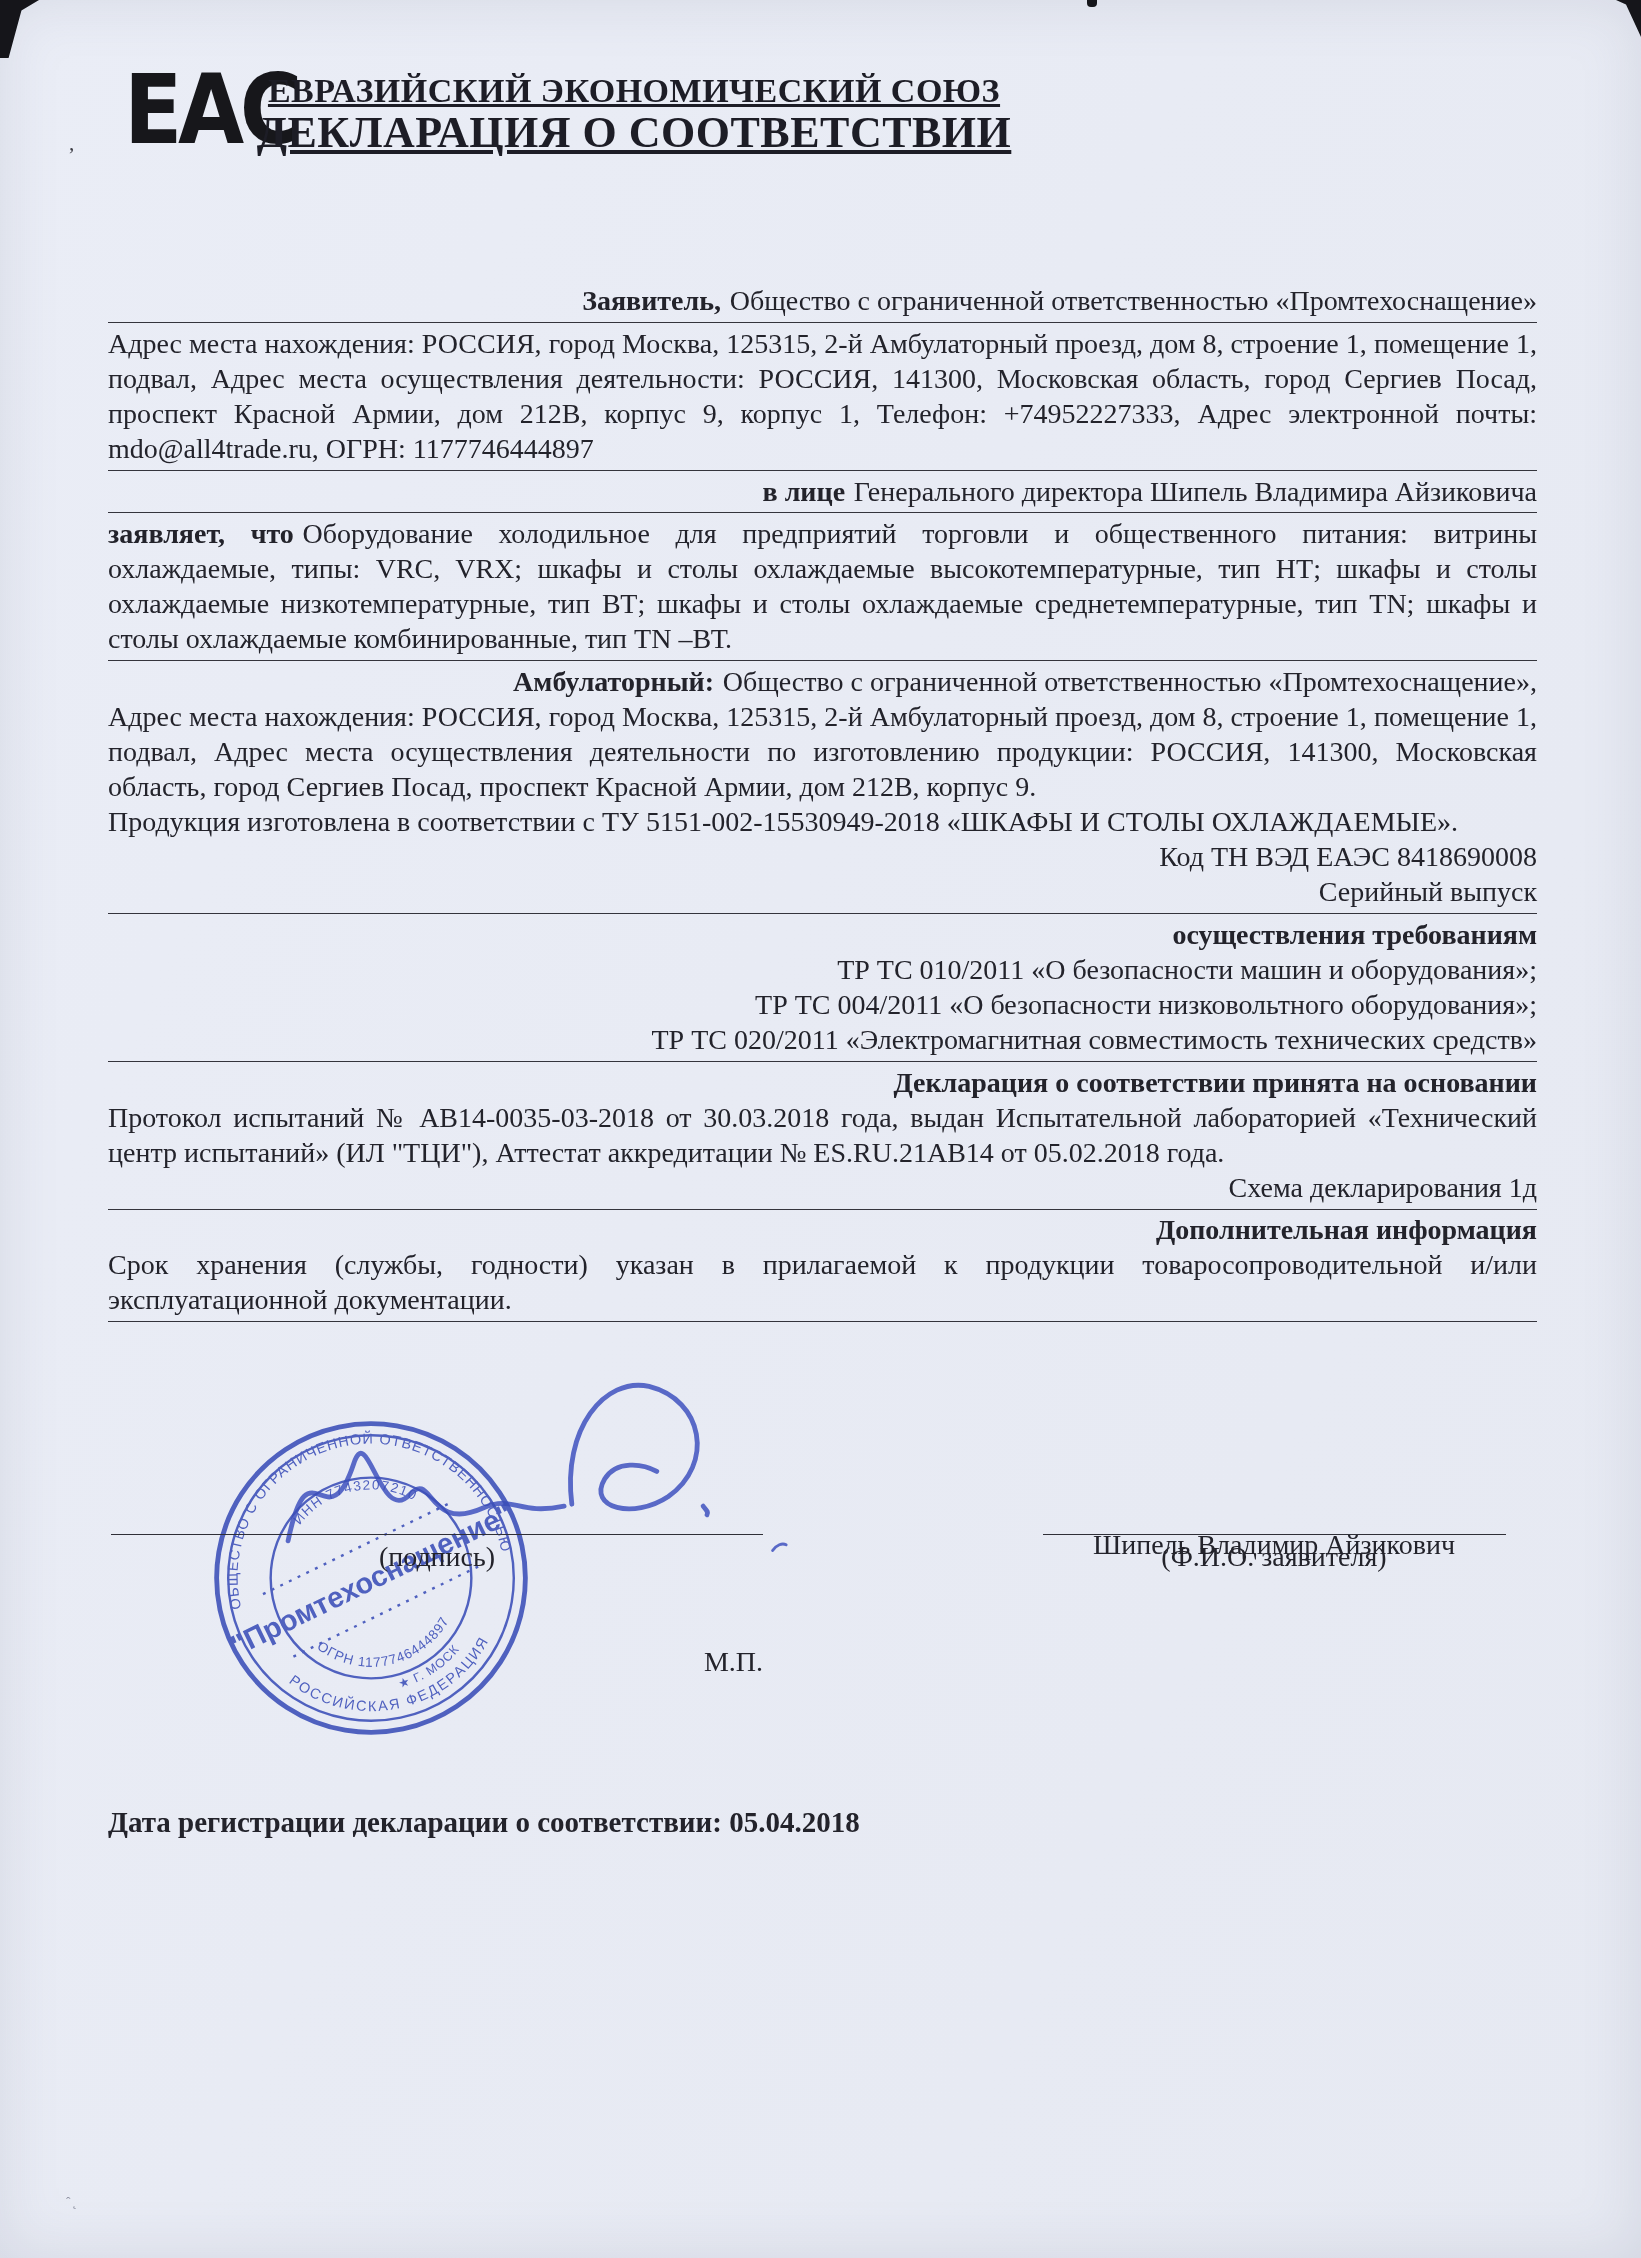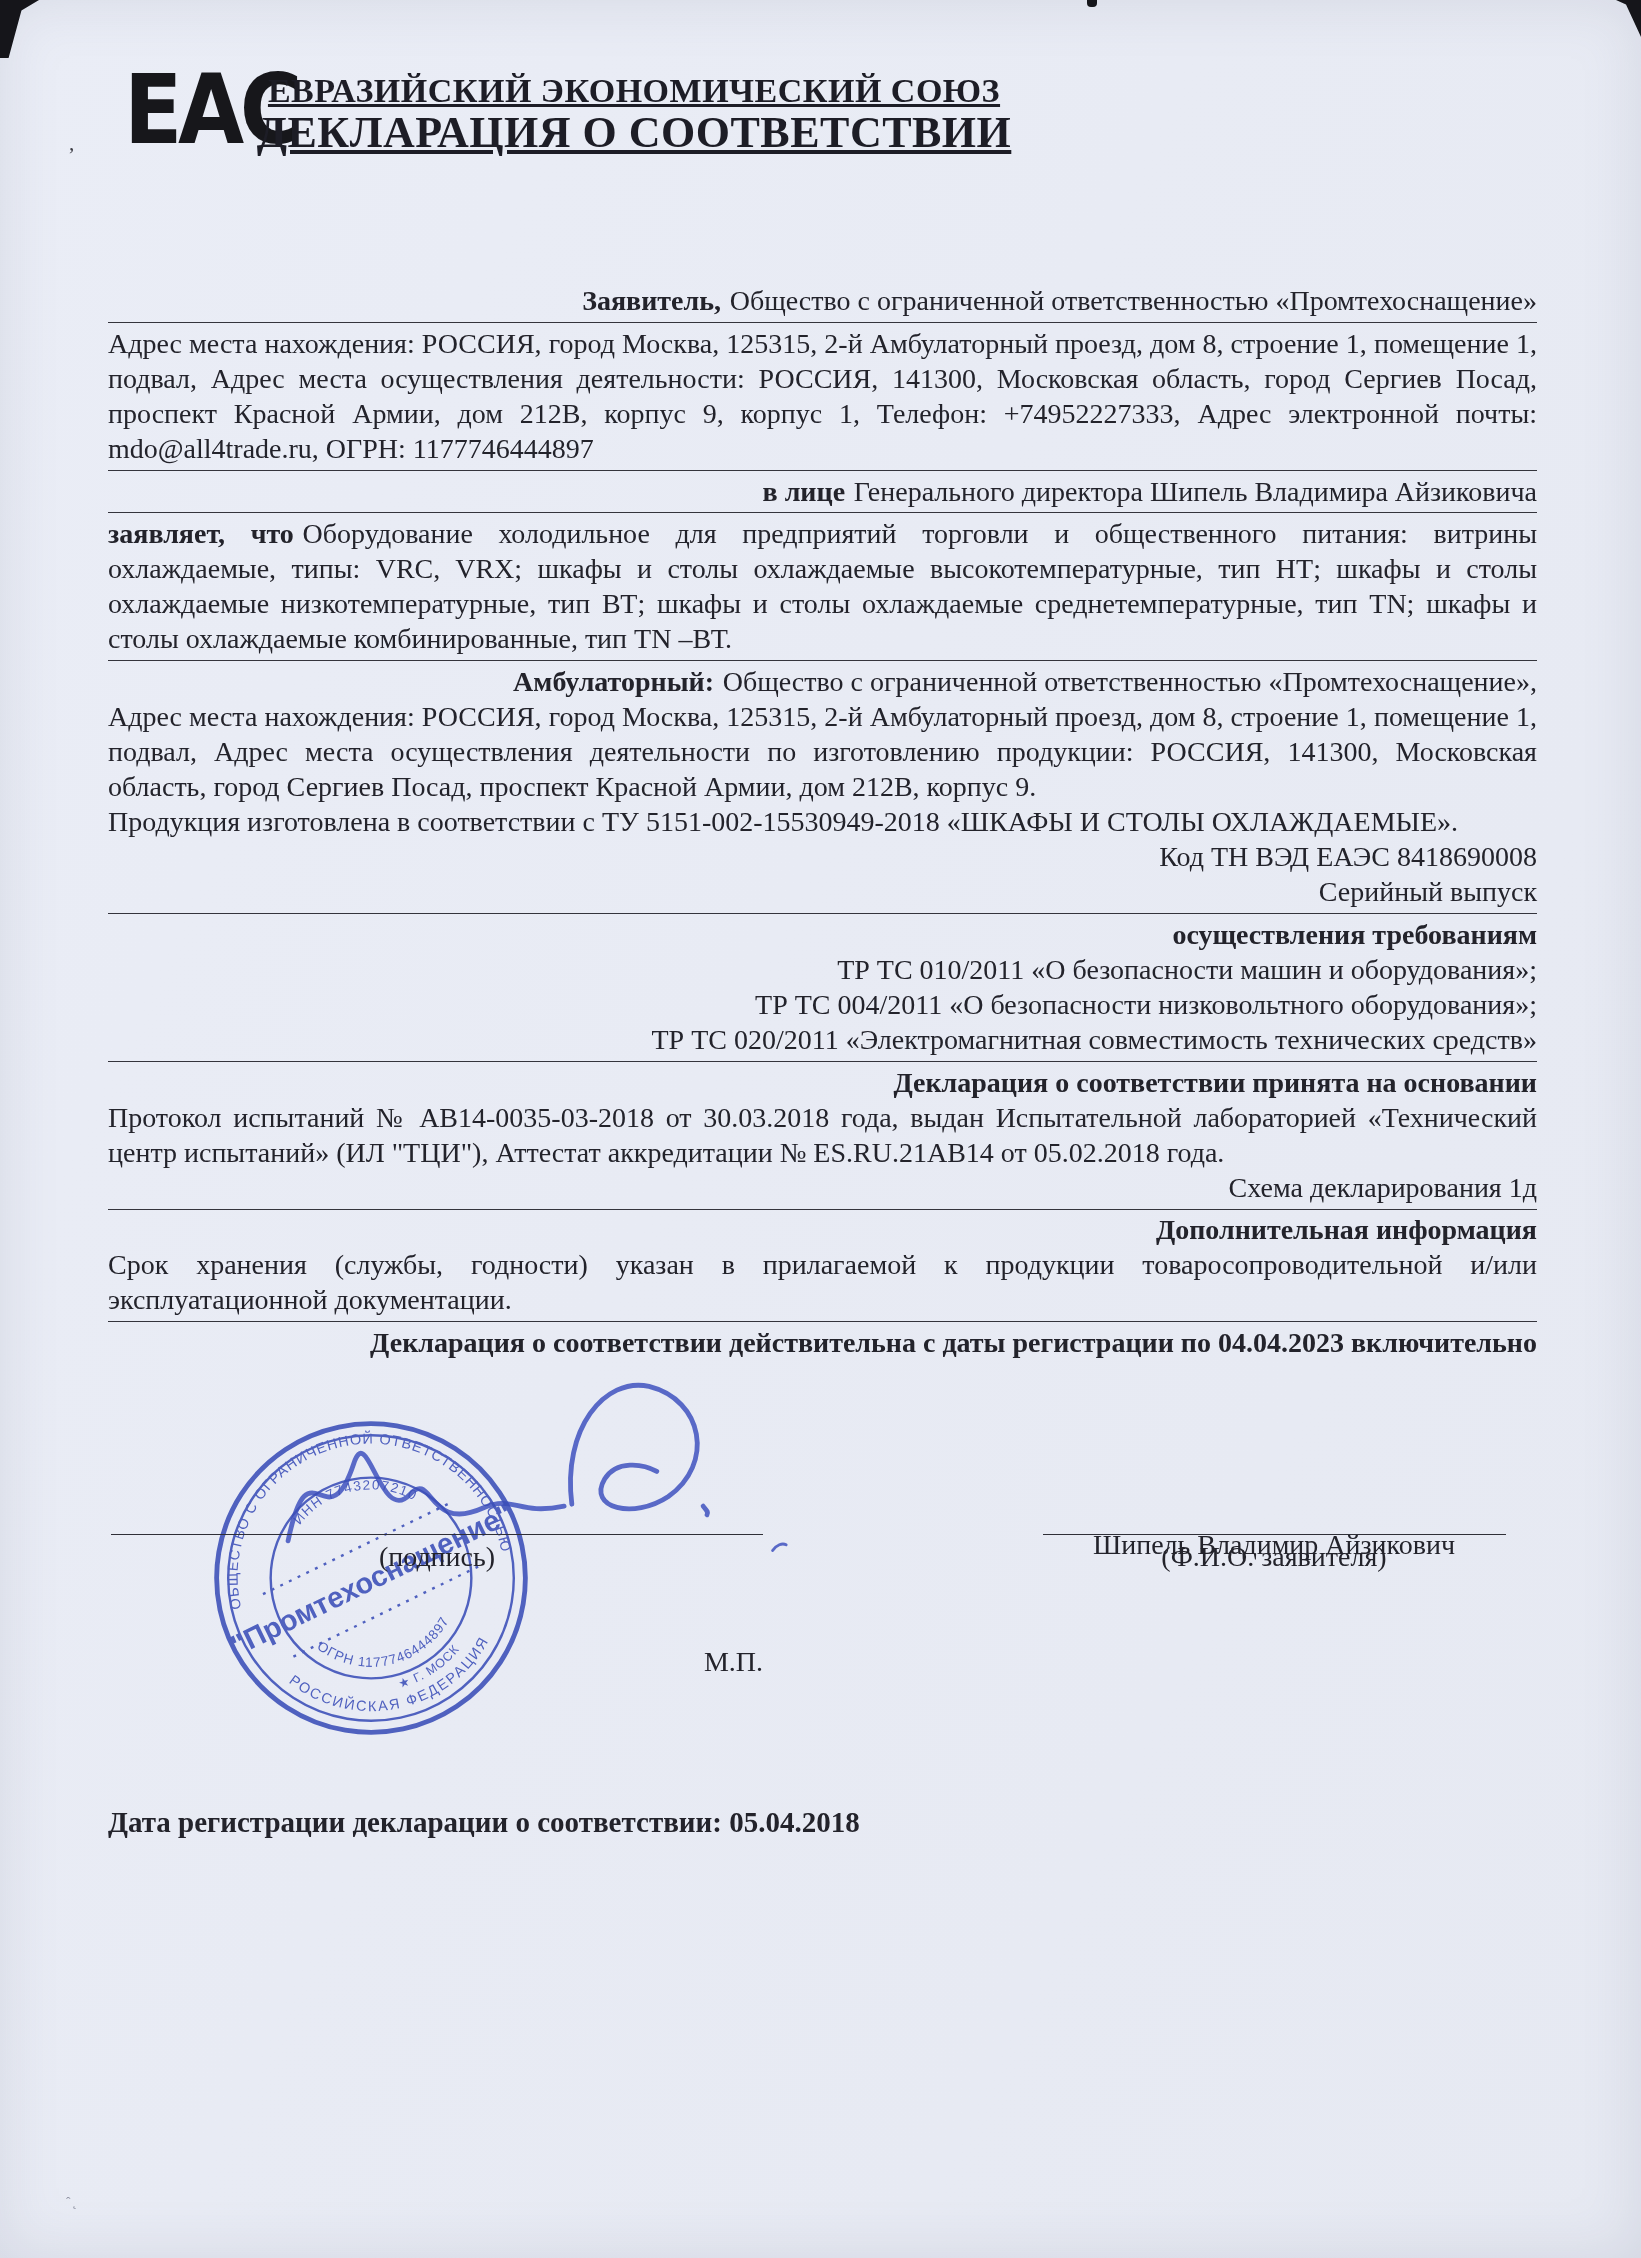--- a/index.html
+++ b/index.html
@@ -115,21 +115,20 @@
 
     <p class="nj"><b>Декларация о соответствии принята на основании</b></p>
     <p>Протокол испытаний № АВ14-0035-03-2018 от 30.03.2018 года, выдан Испытательной лабораторией «Технический центр испытаний» (ИЛ "ТЦИ"), Аттестат аккредитации № ES.RU.21АВ14 от 05.02.2018 года.</p>
     <p class="nj">Схема декларирования 1д</p>
     <div class="rule"></div>
 
     <p class="nj"><b>Дополнительная информация</b></p>
     <p>Срок хранения (службы, годности) указан в прилагаемой к продукции товаросопроводительной и/или эксплуатационной документации.</p>
     <div class="rule"></div>
 
-    <p class="nj"><b>Декларация о соответствии действительна с даты регистрации по 04.04.2023 включительно</b></p>
   </div>
 
   <div class="sig-area">
 
     <svg class="scribble-svg" width="676" height="222" viewBox="0 0 700 230">
       <g fill="none" stroke="#4456c0" stroke-opacity="0.88" stroke-width="5" stroke-linecap="round">
         <path d="M 118,176 C 140,70 158,180 186,96 C 200,52 214,160 244,128 C 268,102 262,168 320,142 C 352,128 356,150 404,140"></path>
         <path d="M 412,138 C 402,60 446,6 492,16 C 548,30 560,96 512,130 C 476,154 428,142 446,112 C 458,92 486,96 500,104"></path>
         <path d="M 548,140 c 3,4 6,6 4,9"></path>
         <path d="M 620,186 c 4,-6 10,-8 14,-6" stroke-width="3"></path>

